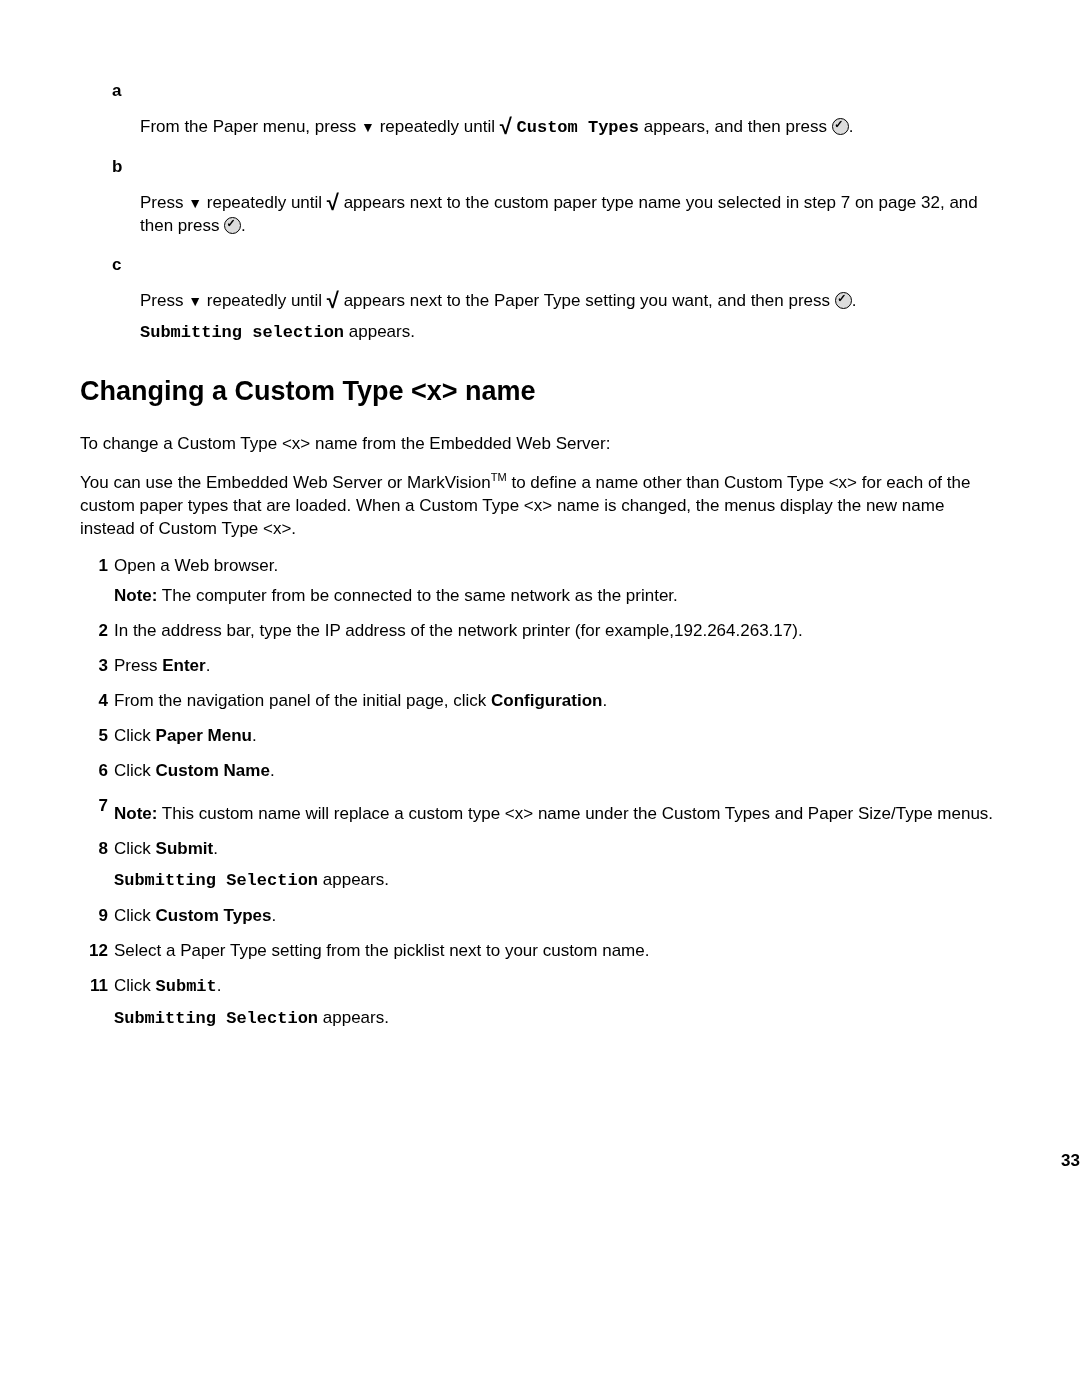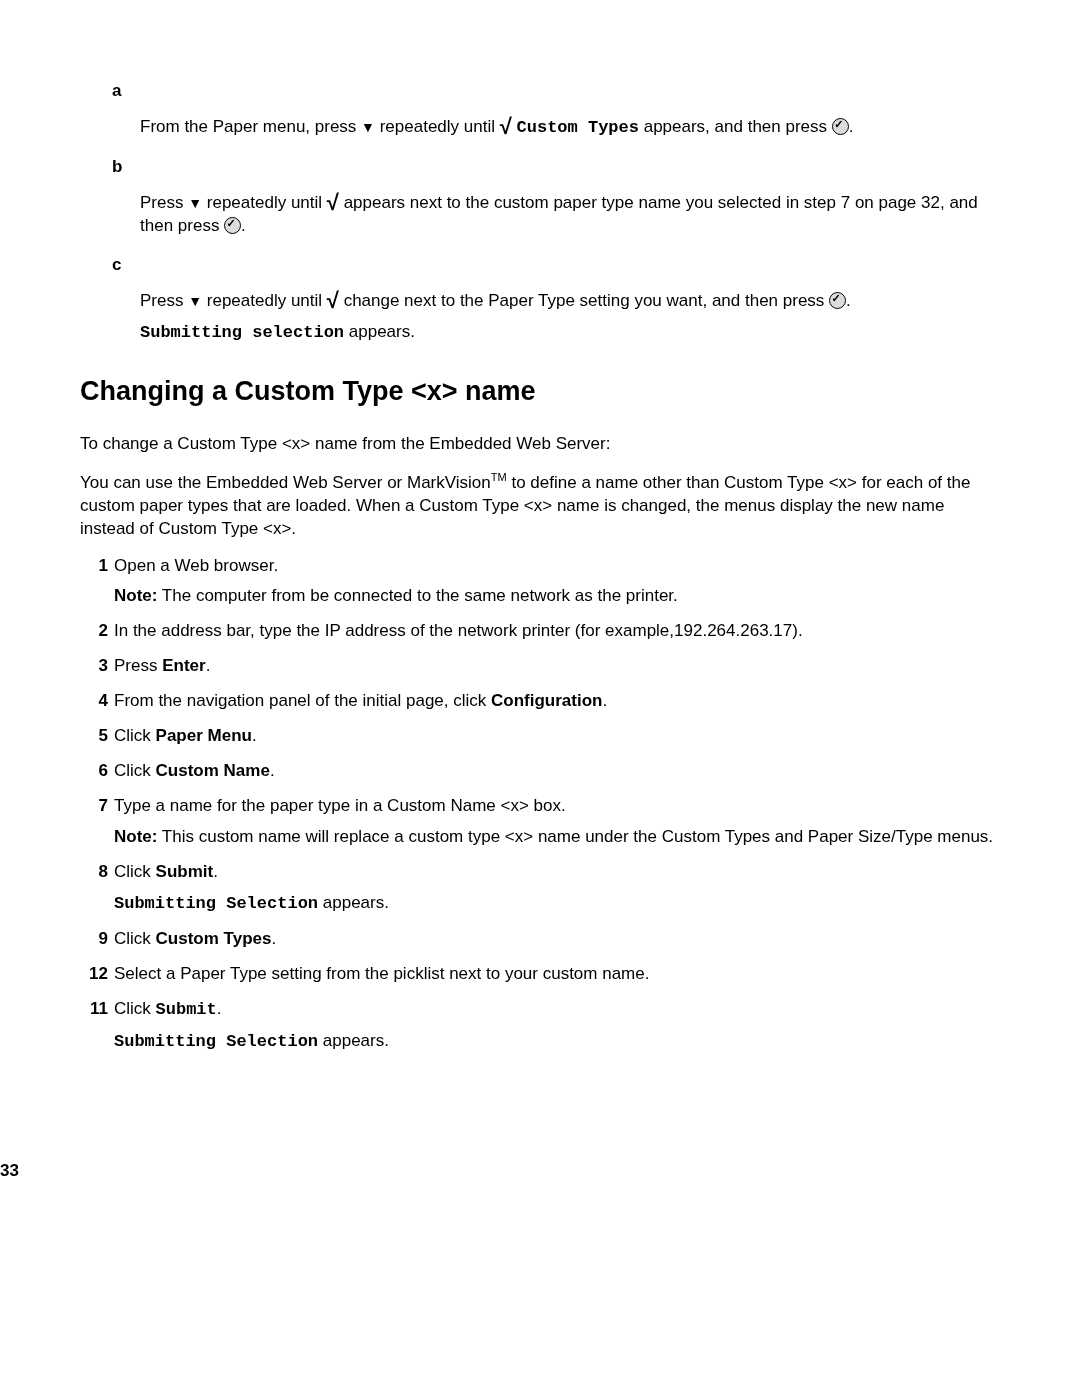--- a/index.html
+++ b/index.html
@@ -113,24 +113,24 @@
     font-size: 11px;
     font-weight: bold;
     color: #000;
   }
   sup.tm {
     font-size: 0.65em;
     vertical-align: super;
   }
   .page-number {
     position: absolute;
-    bottom: 214px;
+    bottom: 224px;
     left: 0;
     width: 100%;
-    text-align: left;
+    text-align: right;
     font-weight: bold;
     margin-top: 8px;
   }
 </style>
 </head>
 <body>
 
 <div class="page">
   <div class="content">
 
@@ -158,21 +158,21 @@
           <span class="icon-ok-circle"></span><span>.</span>
         </span>
       </li>
       <li>
         <span class="letter-marker">c</span>
         <span class="letter-body">
           <span>Press </span>
           <span class="icon-down-triangle"></span>
           <span> repeatedly until </span>
           <span class="icon-check-large"></span>
-          <span> change next to the Paper Type setting you want, and then press </span>
+          <span> appears next to the Paper Type setting you want, and then press </span>
           <span class="icon-ok-circle"></span><span>.</span>
           <div class="sub-para">
             <span class="mono">Submitting selection</span><span> appears.</span>
           </div>
         </span>
       </li>
     </ul>
 
     <h2 class="section-heading">Changing a Custom Type &lt;x&gt; name</h2>
 
@@ -222,21 +222,20 @@
       <li>
         <span class="num-marker">6</span>
         <span class="num-body">
           <span>Click </span><span class="bold">Custom Name</span><span>.</span>
         </span>
       </li>
 
       <li>
         <span class="num-marker">7</span>
         <span class="num-body">
-          <span>Type a name for the paper type in a Custom Name &lt;x&gt; box.</span>
           <div class="sub-para">
             <span class="bold">Note:</span><span> This custom name will replace a custom type &lt;x&gt; name under the Custom Types and Paper Size/Type menus.</span>
           </div>
         </span>
       </li>
 
       <li>
         <span class="num-marker">8</span>
         <span class="num-body">
           <span>Click </span><span class="bold">Submit</span><span>.</span>

